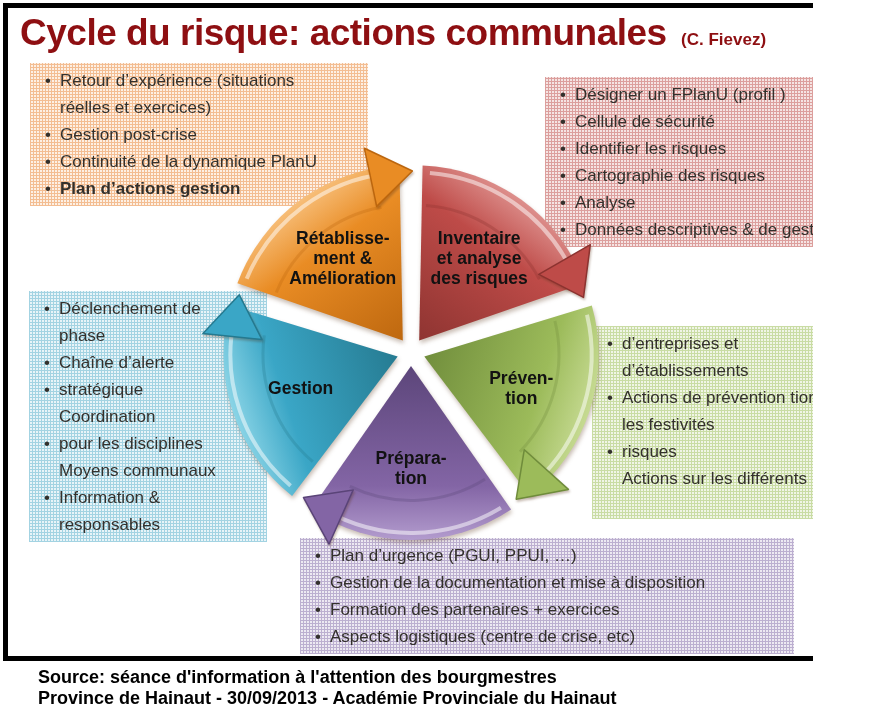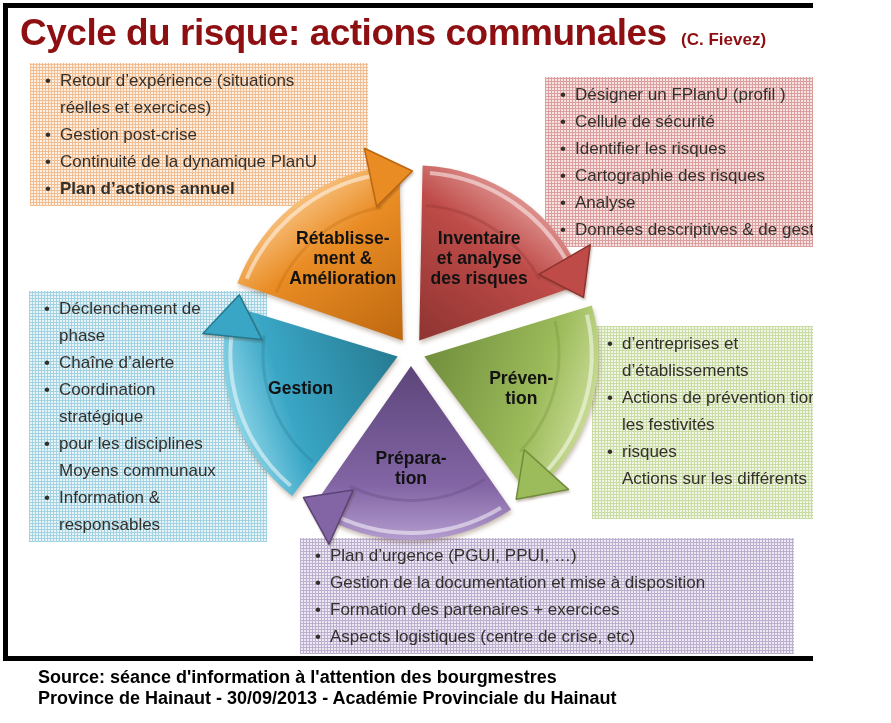--- a/index.html
+++ b/index.html
@@ -62,21 +62,21 @@
         </li>
         <li>
           <span class="bl">•</span>
           <span class="tx">
             <div>Continuité de la dynamique PlanU</div>
           </span>
         </li>
         <li>
           <span class="bl">•</span>
           <span class="tx" style="font-weight: bold;">
-            <div>Plan d’actions annuel</div>
+            <div>Plan d’actions gestion</div>
           </span>
         </li>
       </ul>
   </div>
 
   <div class="note-box box-inventaire" style="--bg: #F5E4E3; --dot: #DC9F9D;">
     <ul class="blist">
         <li>
           <span class="bl">•</span>
           <span class="tx">
@@ -127,22 +127,22 @@
         </li>
         <li>
           <span class="bl">•</span>
           <span class="tx">
             <div>Chaîne d’alerte</div>
           </span>
         </li>
         <li>
           <span class="bl">•</span>
           <span class="tx">
+            <div>stratégique</div>
             <div>Coordination</div>
-            <div>stratégique</div>
           </span>
         </li>
         <li>
           <span class="bl">•</span>
           <span class="tx">
             <div>pour les disciplines</div>
             <div>Moyens communaux</div>
           </span>
         </li>
         <li>

